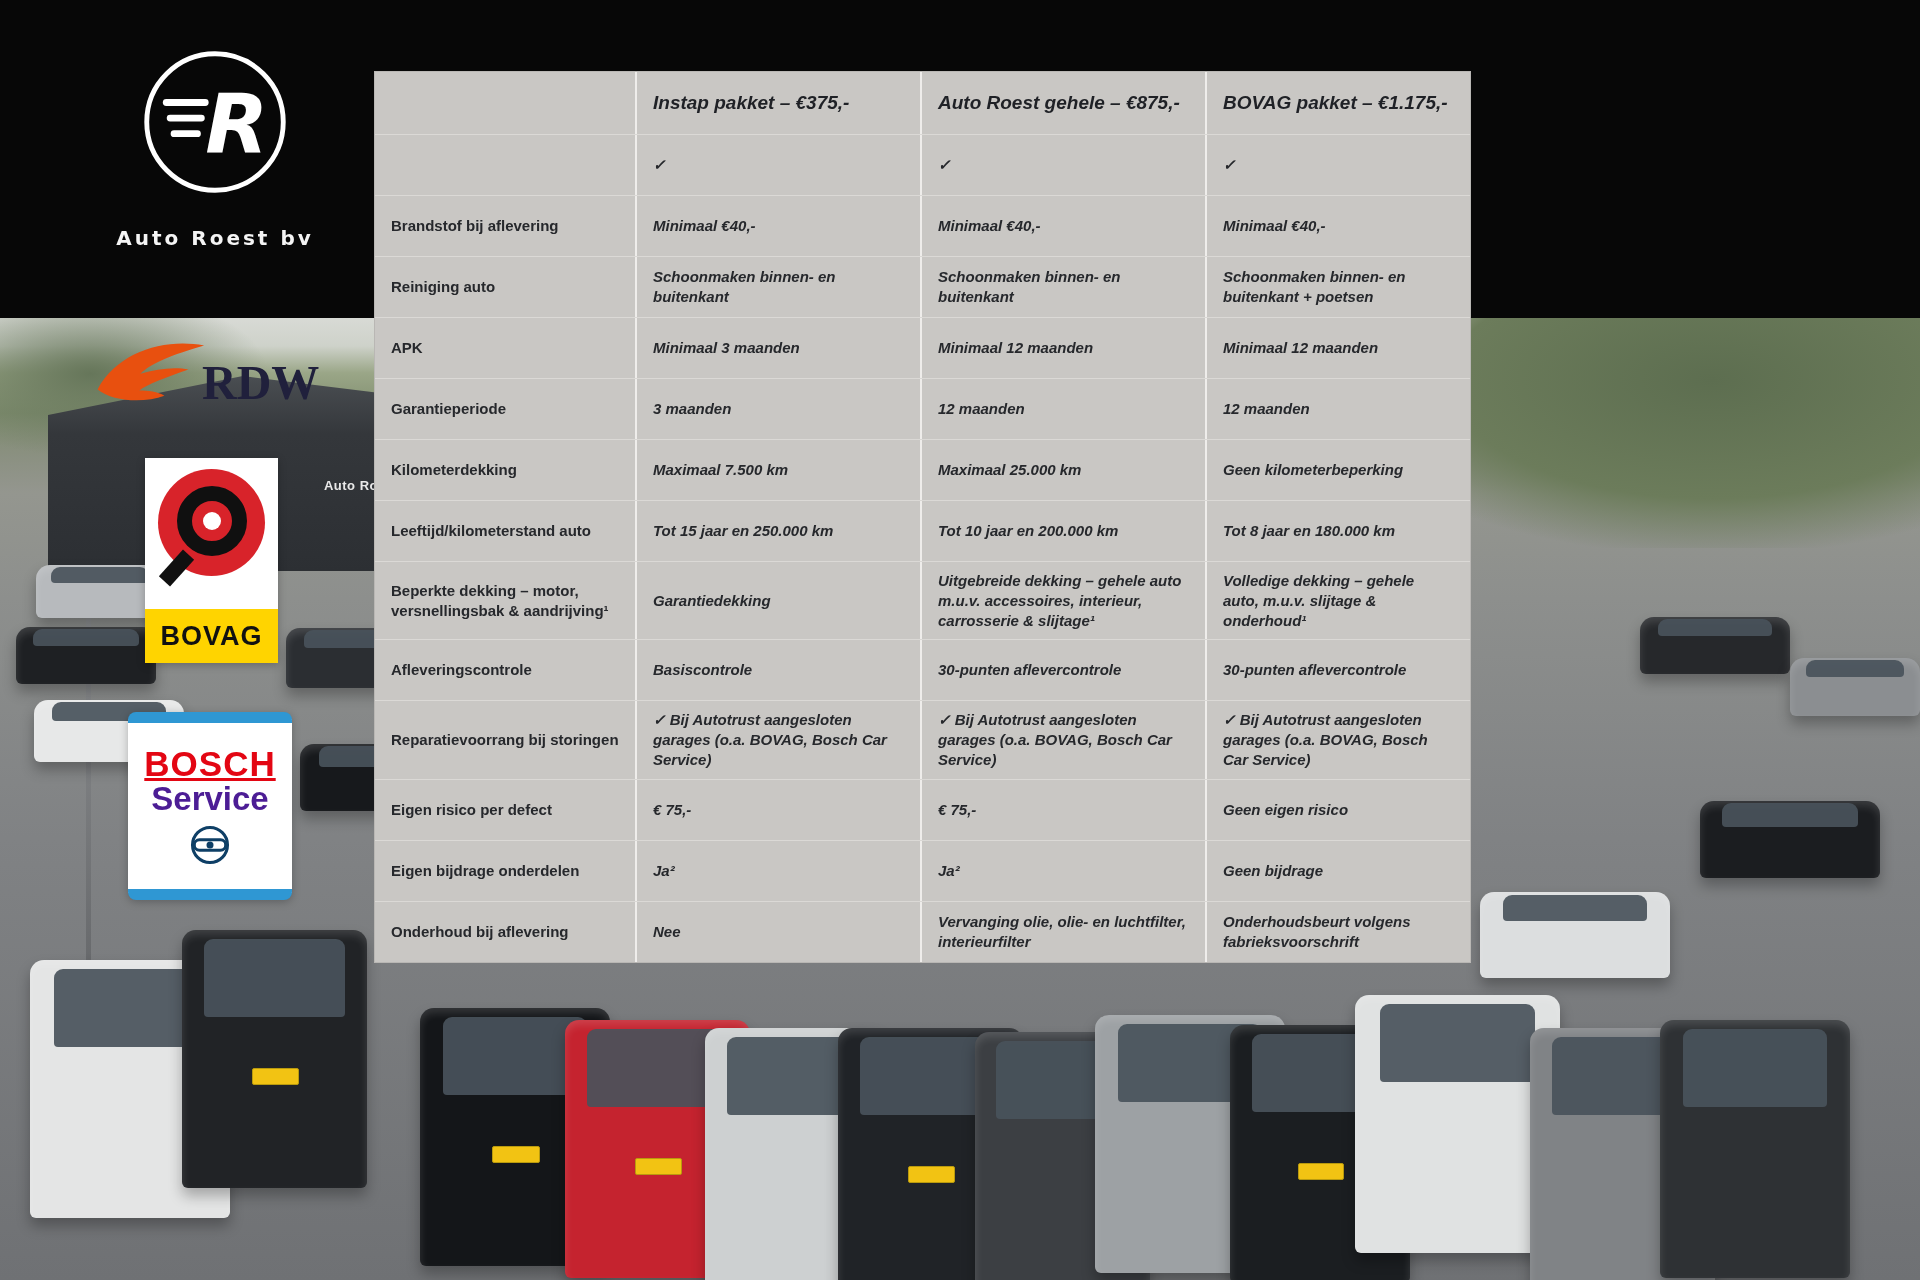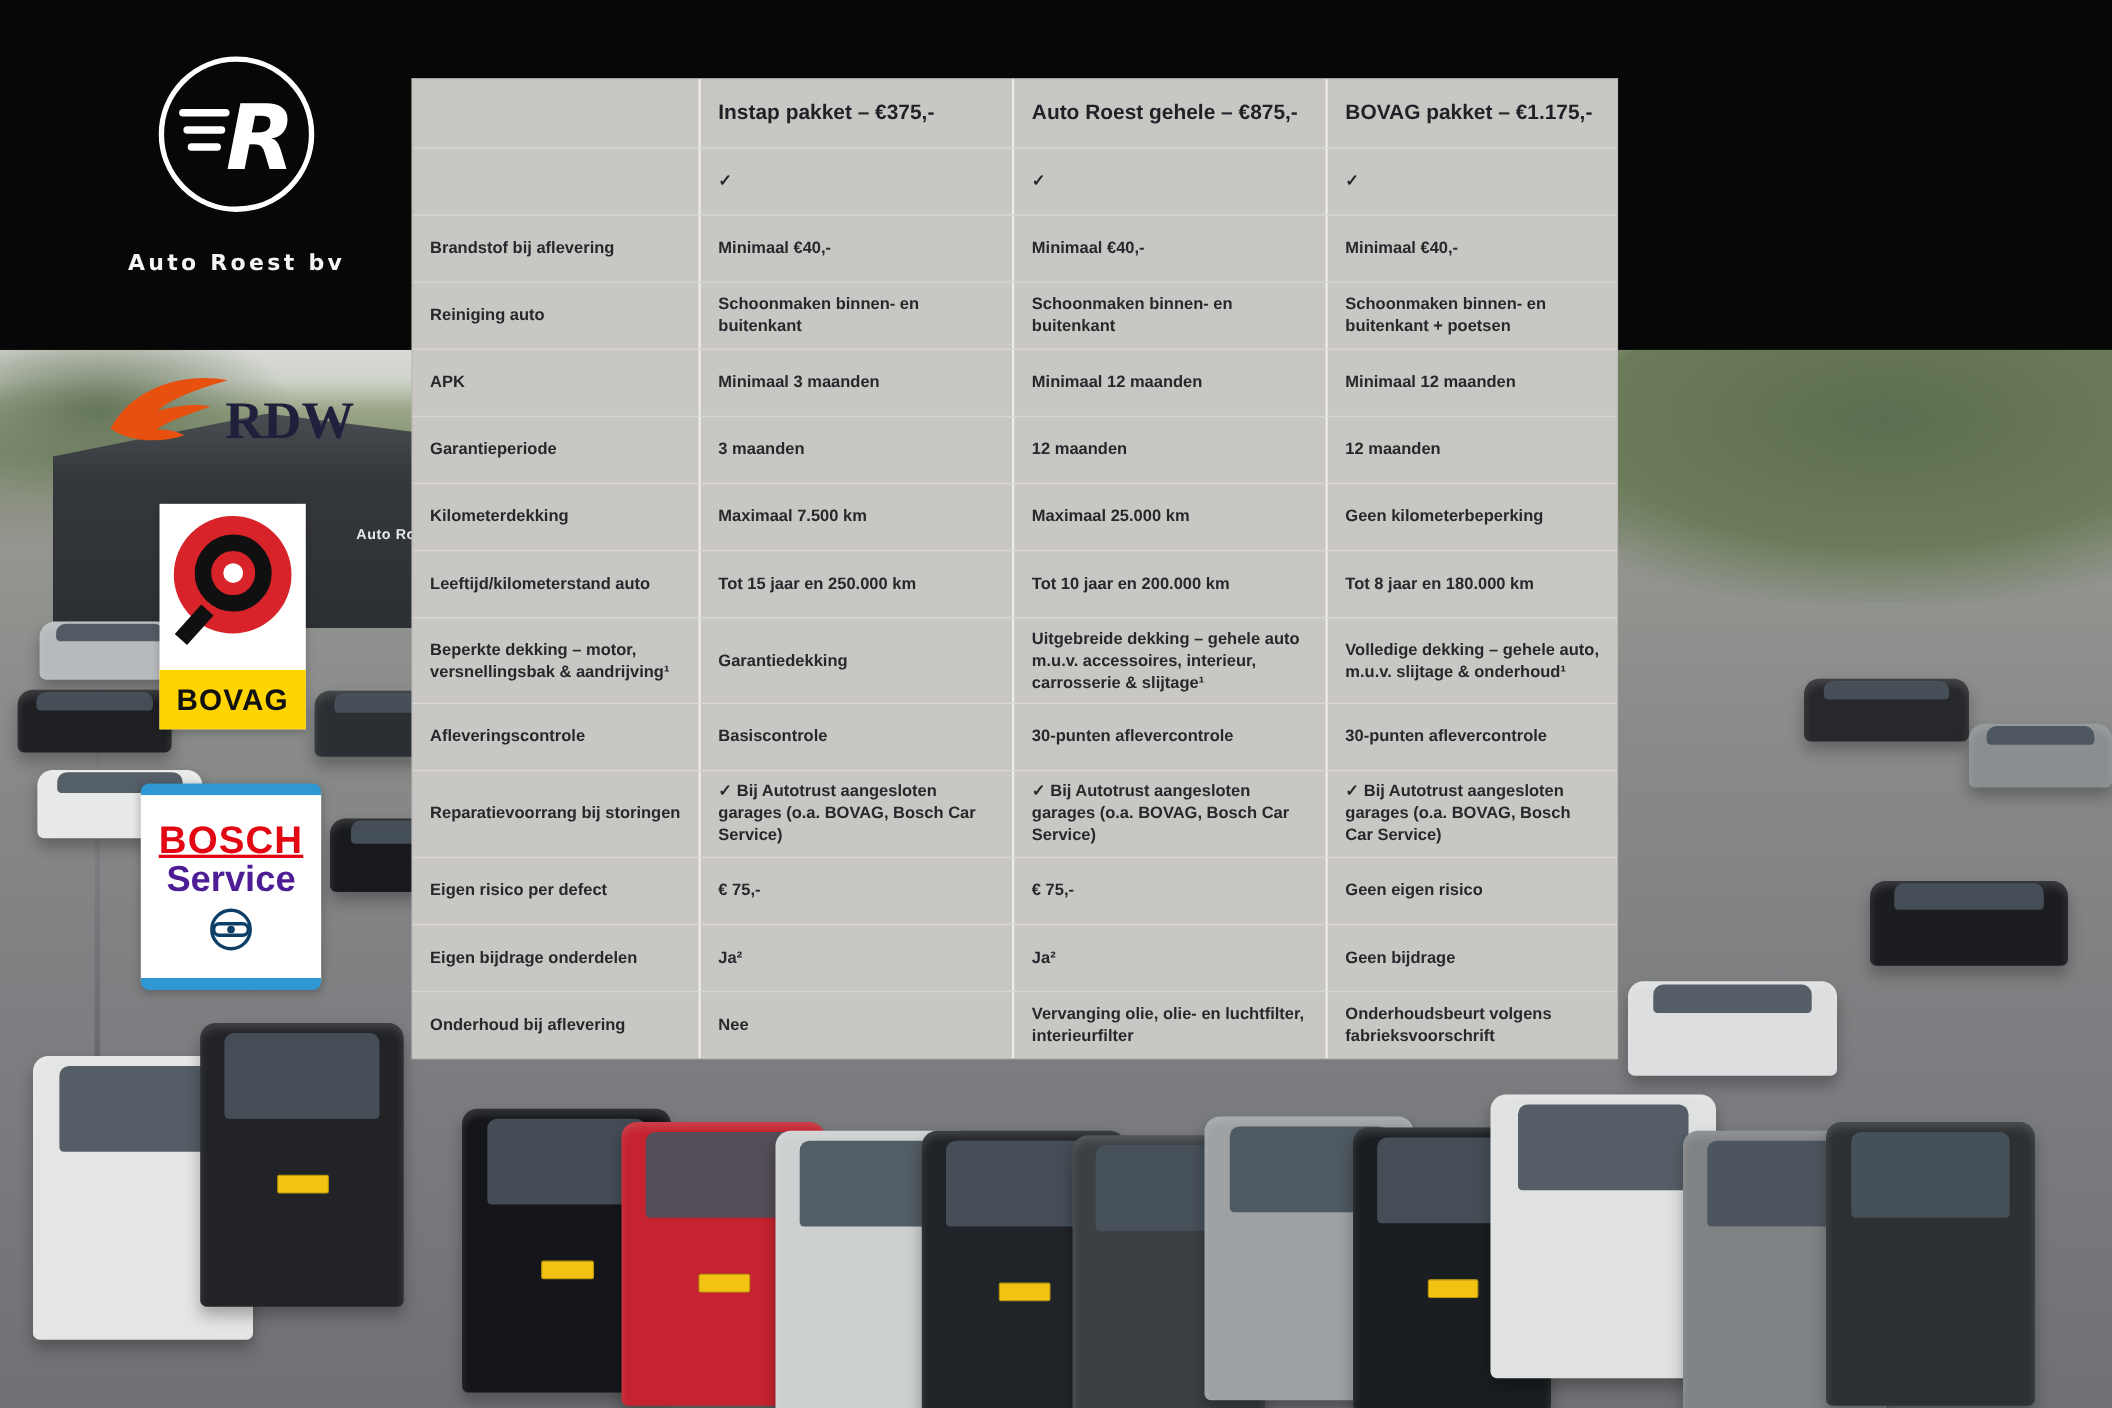--- a/index.html
+++ b/index.html
@@ -49,22 +49,22 @@
     background:#f2c313;border:1px solid #b99a0e;border-radius:2px;}
 
   
   .band{position:absolute;left:0;top:0;width:1920px;height:318px;background:#070707;}
   .brand{position:absolute;left:92px;top:26px;width:246px;text-align:center;}
   .brand svg{width:156px;height:156px;display:block;margin:18px auto 0;}
   .brand-name{margin-top:26px;color:#f4f4f4;font-size:20px;font-weight:bold;
     letter-spacing:3px;font-family:"DejaVu Sans", sans-serif;}
 
   
-  .rdw{position:absolute;left:60px;top:330px;width:262px;height:98px;
-    display:flex;align-items:center;justify-content:flex-end;}
+  .rdw{position:absolute;left:92px;top:330px;width:262px;height:98px;
+    display:flex;align-items:center;}
   .rdw-text{font-family:"Liberation Serif", serif;font-weight:bold;font-size:48px;
     color:#20203c;margin-left:-16px;margin-top:6px;}
 
   .bovag{position:absolute;left:145px;top:458px;width:133px;height:205px;
     background:#fff;display:flex;flex-direction:column;box-shadow:0 2px 8px rgba(0,0,0,.25);}
   .bovag-mark{flex:1;position:relative;}
   .bovag-mark .disc{position:absolute;left:13px;top:11px;width:107px;height:107px;
     background:#d8232a;border-radius:50%;}
   .bovag-mark .ring{position:absolute;left:32px;top:28px;width:70px;height:70px;
     border:15px solid #101010;border-radius:50%;box-sizing:border-box;}
@@ -87,21 +87,21 @@
   .pkg-table{
     position:absolute;left:375px;top:72px;width:1095px;
     background:#c9c7c4;box-shadow:0 0 0 1px #b9b7b4;
   }
   .t-row{display:grid;grid-template-columns:260px 285px 285px 265px;border-top:1px solid #dbd9d6;}
   .t-row.t-head{border-top:none;}
   .t-cell{
     padding:9px 16px;display:flex;align-items:center;box-sizing:border-box;
     font-weight:bold;font-size:15px;color:#26282c;line-height:1.32;min-height:60px;
   }
-  .t-cell + .t-cell{border-left:2px solid #efedeb;}
+  .t-cell + .t-cell{border-left:2px solid #efedeb;font-style:italic;}
   .t-head .t-cell{font-size:19px;min-height:62px;color:#1f2126;}
 </style>
 </head>
 <body>
 
 <div class="stage">
 
   <div class="photo">
     <div class="trees-left"></div>
     <div class="trees-right"></div>

